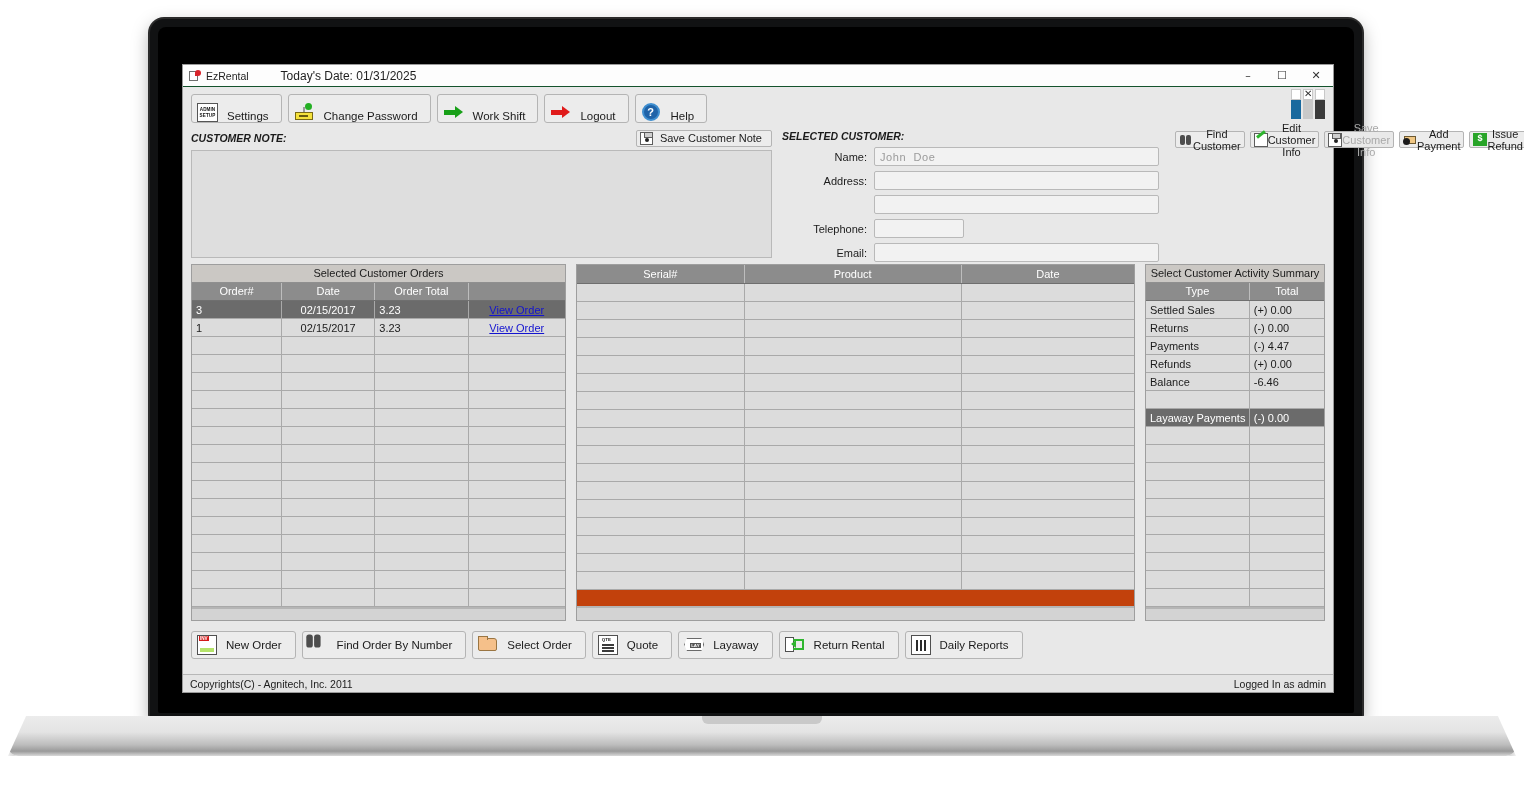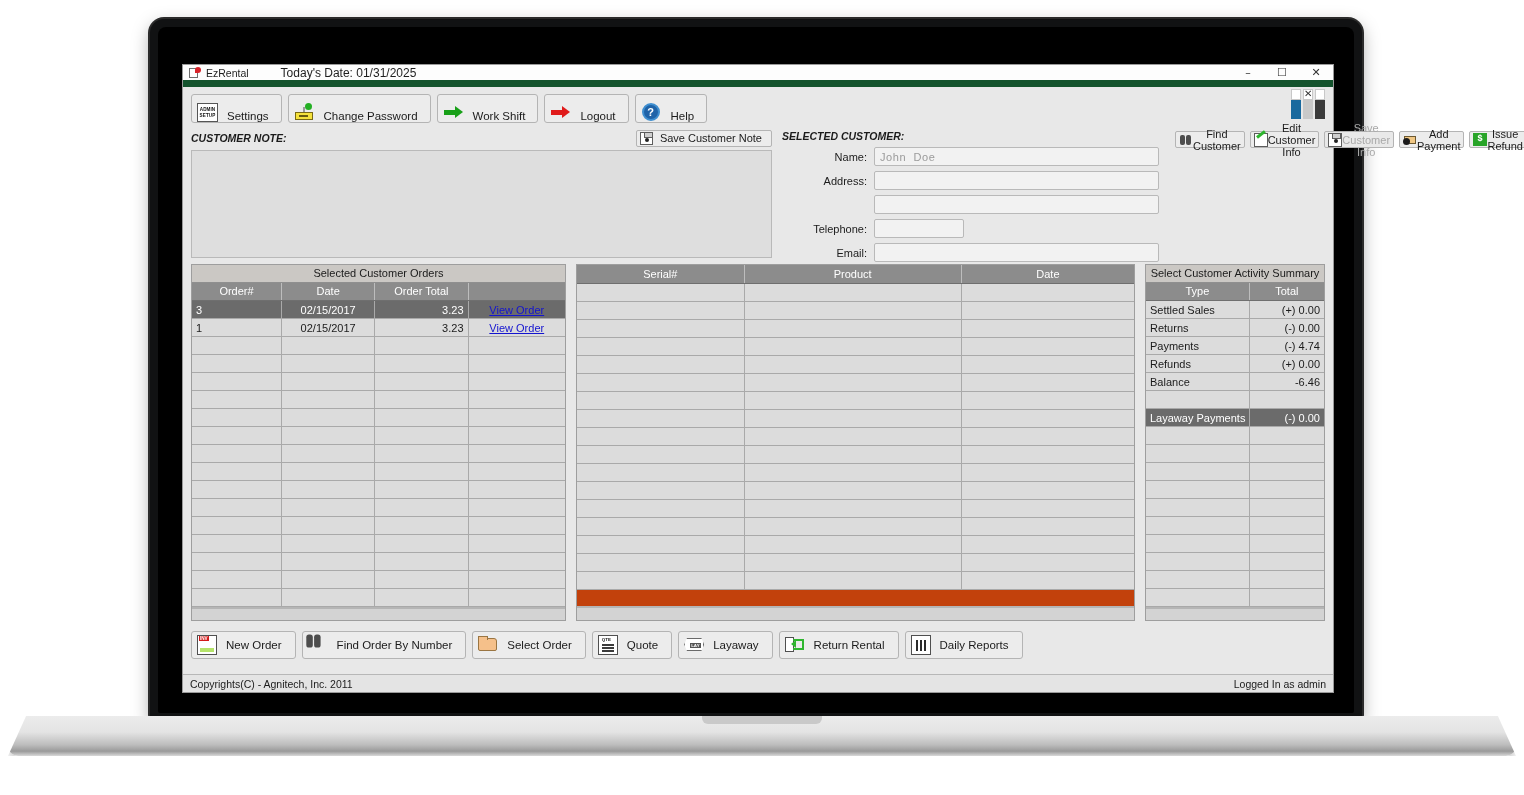--- a/index.html
+++ b/index.html
@@ -44,21 +44,21 @@
     width: 1152px; height: 629px;
     background: #e8e8e8;
     border: 1px solid #9a9a9a;
     font-size: 11px;
     color: #1b1b1b;
     display: flex; flex-direction: column;
   }
 
   
   #titlebar {
-    height: 22px; background:#fdfdfd; border-bottom:7px solid #14532d;
+    height: 22px; background:#fdfdfd; border-bottom:1px solid #14532d;
     display:flex; align-items:center; padding-left:6px; flex: none;
   }
   .app-icon { width:12px; height:12px; position:relative; margin-right:5px; flex:none; }
   .app-icon .sheet { position:absolute; left:0; top:1px; width:9px; height:10px;
     background:#fff; border:1px solid #6e6e6e; }
   .app-icon .mark { position:absolute; right:0; top:0; width:6px; height:6px;
     background:#d8232a; border-radius:50% 50% 50% 0; }
   #app-title { font-size:10.5px; color:#1e1e1e; }
   #today-date { font-size:12px; color:#1e1e1e; margin-left:32px; }
   #wincontrols { margin-left:auto; display:flex; height:22px; }
@@ -183,21 +183,21 @@
     border-right:1px solid #bdbdbd; border-bottom:1px solid #6f6f6f;
   }
   table.g th:last-child { border-right:none; }
   table.g td {
     height:18px; font-size:11px; background:#dcdcdc; color:#1b1b1b;
     border-right:1px solid #a9a9a9; border-bottom:1px solid #a9a9a9;
     padding:0 4px; overflow:hidden; white-space:nowrap;
   }
   table.g td:last-child { border-right:none; }
   table.g tr.sel td { background:#6b6b6b; color:#fff; }
-  .num { text-align:right; }
+  .num { }
   .ctr { text-align:center; }
   .link { color:#1414cf; text-decoration:underline; cursor:pointer; }
   .grid-foot { height:14px; background:#d3d3d3; border-top:2px solid #b5b5b5; margin-top:auto; }
 
   
   #bottombar { height:34px; display:flex; align-items:center; gap:6px; margin-top:7px; flex:none; }
   .bbtn {
     height:28px; background:#ececec; border:1px solid #b4b4b4; border-radius:3px;
     display:flex; align-items:center; gap:9px; padding:0 13px 0 5px; font-size:11.5px; cursor:pointer;
   }
@@ -624,21 +624,21 @@
                 <tr>
                   <td>Settled Sales</td>
                   <td class="num">(+) 0.00</td>
                 </tr>
                 <tr>
                   <td>Returns</td>
                   <td class="num">(-) 0.00</td>
                 </tr>
                 <tr>
                   <td>Payments</td>
-                  <td class="num">(-) 4.74</td>
+                  <td class="num">(-) 4.47</td>
                 </tr>
                 <tr>
                   <td>Refunds</td>
                   <td class="num">(+) 0.00</td>
                 </tr>
                 <tr>
                   <td>Balance</td>
                   <td class="num">-6.46</td>
                 </tr>
                 <tr>

